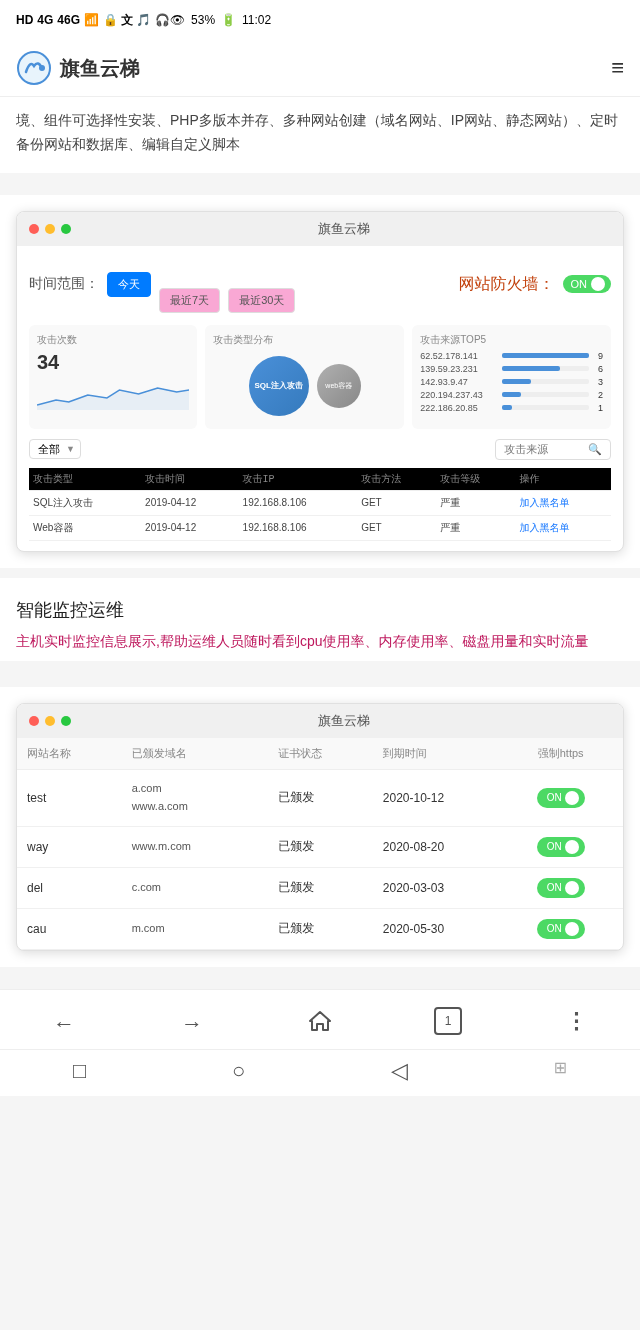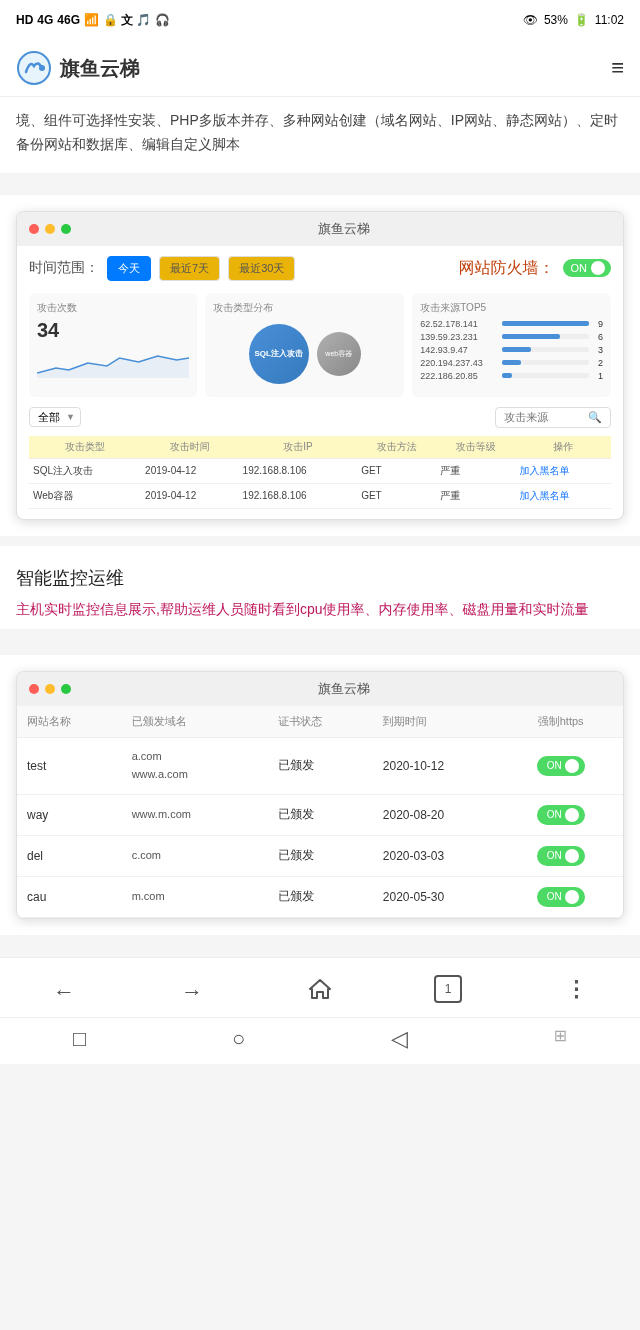--- a/index.html
+++ b/index.html
@@ -3,21 +3,21 @@
   <meta charset="utf-8">
   <meta name="viewport" content="width=640">
   <style>
     * { margin: 0; padding: 0; box-sizing: border-box; }
     body { width: 640px; background: #f5f5f5; font-family: -apple-system, 'PingFang SC', 'Microsoft YaHei', sans-serif; overflow-x: hidden; }
 
     
     .status-bar {
       background: #fff;
       display: flex;
-      justify-content: space-between;
+      justify-content: flex-start;
       align-items: center;
       padding: 6px 16px;
       font-size: 13px;
       height: 40px;
     }
     .status-left { display: flex; align-items: center; gap: 4px; font-weight: bold; font-size: 12px; }
     .status-right { display: flex; align-items: center; gap: 6px; font-size: 12px; }
 
     
     .app-header {
@@ -79,21 +79,21 @@
     }
     .fw-label { font-size: 14px; color: #555; }
     .fw-btn {
       padding: 4px 10px;
       border-radius: 4px;
       font-size: 11px;
       border: 1px solid #ddd;
       cursor: pointer;
     }
     .fw-btn-active { background: #007bff; color: #fff; border-color: #007bff; }
-    .fw-btn-inactive { background: #eab308; color: #555; }
+    .fw-btn-inactive { background: #f9a8d4; color: #555; margin-top: 32px; }
     .fw-firewall-label { font-size: 16px; color: #c2410c; margin-left: auto; }
     .toggle-on {
       display: inline-flex;
       align-items: center;
       background: #4cd964;
       border-radius: 12px;
       padding: 2px 6px 2px 8px;
       font-size: 11px;
       color: #fff;
       gap: 4px;
@@ -170,21 +170,21 @@
       border-radius: 4px;
       padding: 3px 8px;
       font-size: 11px;
       background: #fff;
       display: flex; align-items: center; gap: 4px;
     }
     .search-box input { border: none; outline: none; font-size: 11px; width: 80px; }
     .search-icon { color: #aaa; font-size: 11px; }
 
     .fw-table { width: 100%; border-collapse: collapse; font-size: 10px; }
-    .fw-table th { background: #fef9c3; color: #888; padding: 4px 4px; text-align: center; border-bottom: 1px solid #eee; font-weight: normal; }
+    .fw-table th { background: #000000; color: #888; padding: 4px 4px; text-align: left; border-bottom: 1px solid #eee; font-weight: normal; font-family: Liberation Mono, monospace; }
     .fw-table td { padding: 5px 4px; border-bottom: 1px solid #f0f0f0; color: #444; }
     .link-blue { color: #1677ff; font-size: 10px; }
 
     
     .section-title-area {
       background: #fff;
       padding: 20px 16px 8px;
     }
     .section-title { font-size: 18px; font-weight: normal; color: #222; margin-bottom: 8px; }
     .section-desc { font-size: 14px; color: #be185d; line-height: 1.7; }

